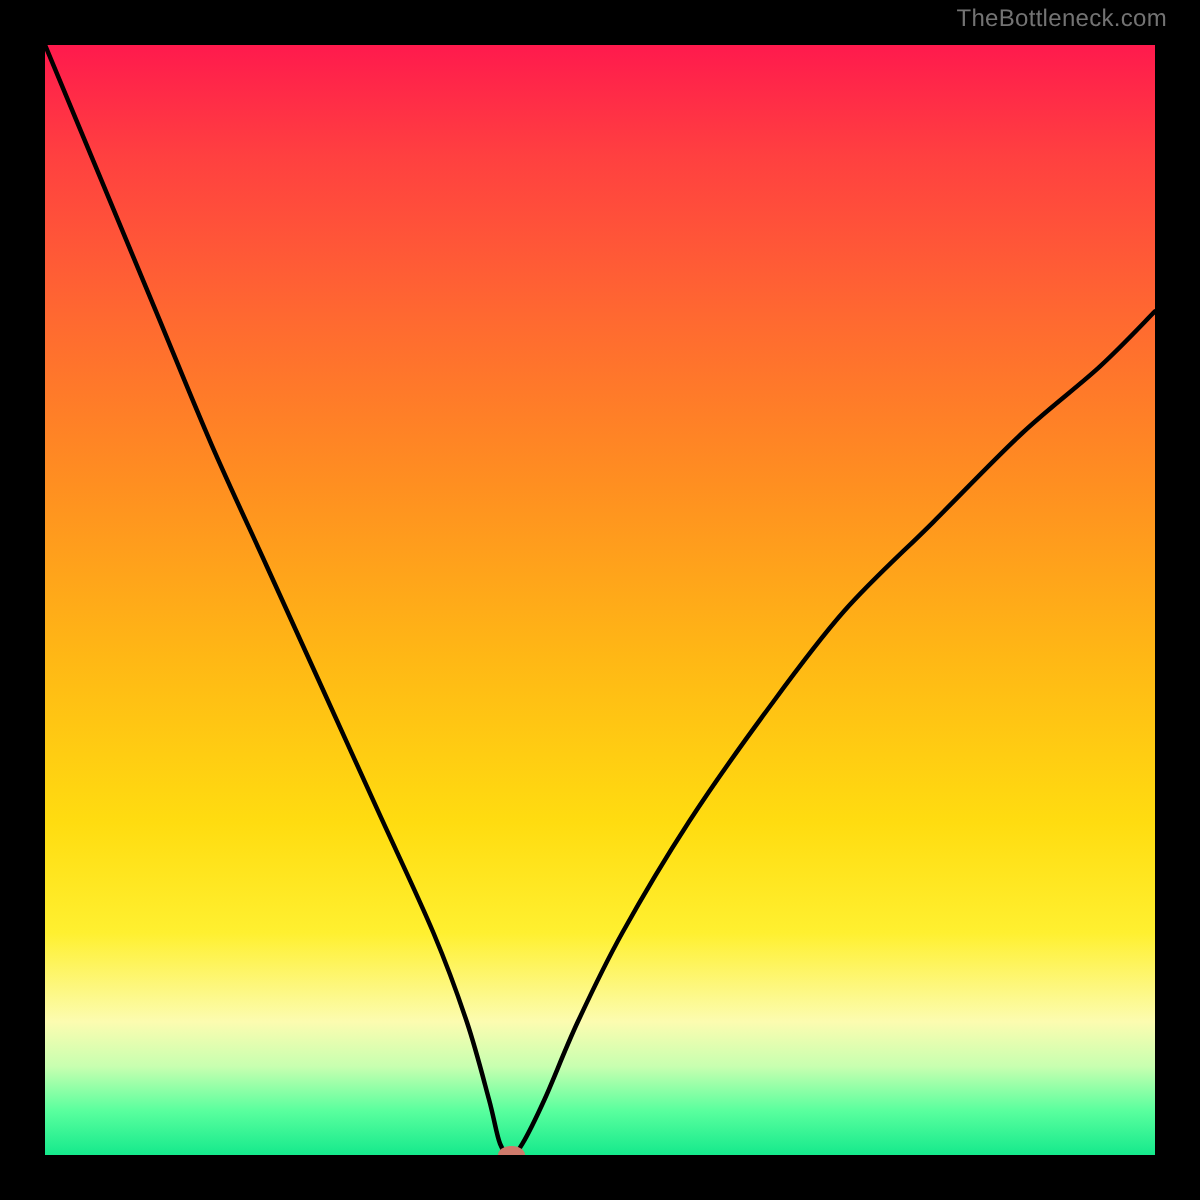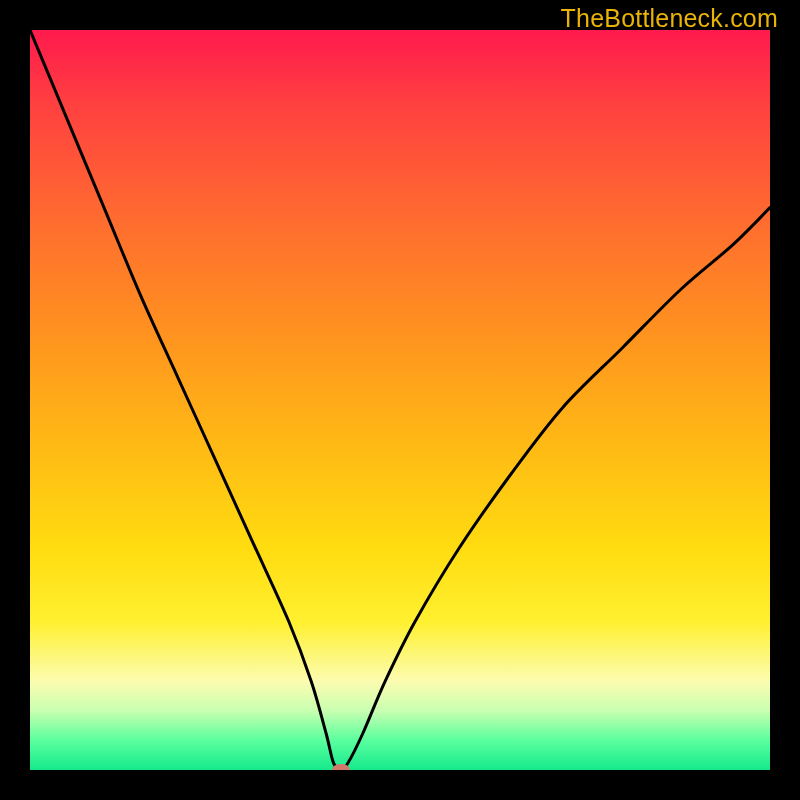--- a/index.html
+++ b/index.html
@@ -51,22 +51,22 @@
     width: 18px;
     height: 12px;
     border-radius: 8px / 6px;
     background: #cf7a6b;
     transform: translate(-50%, -50%);
   }
   .watermark {
     position: absolute;
     top: 4px;
     right: 22px;
-    color: #eab308;
-    font-size: 25px;
+    color: #737373;
+    font-size: 16px;
     font-weight: 500;
     letter-spacing: 0.2px;
   }
 </style>
 </head>
 <body>
 
 <div class="frame">
   <div class="watermark">TheBottleneck.com</div>
   <div class="plot-area">

